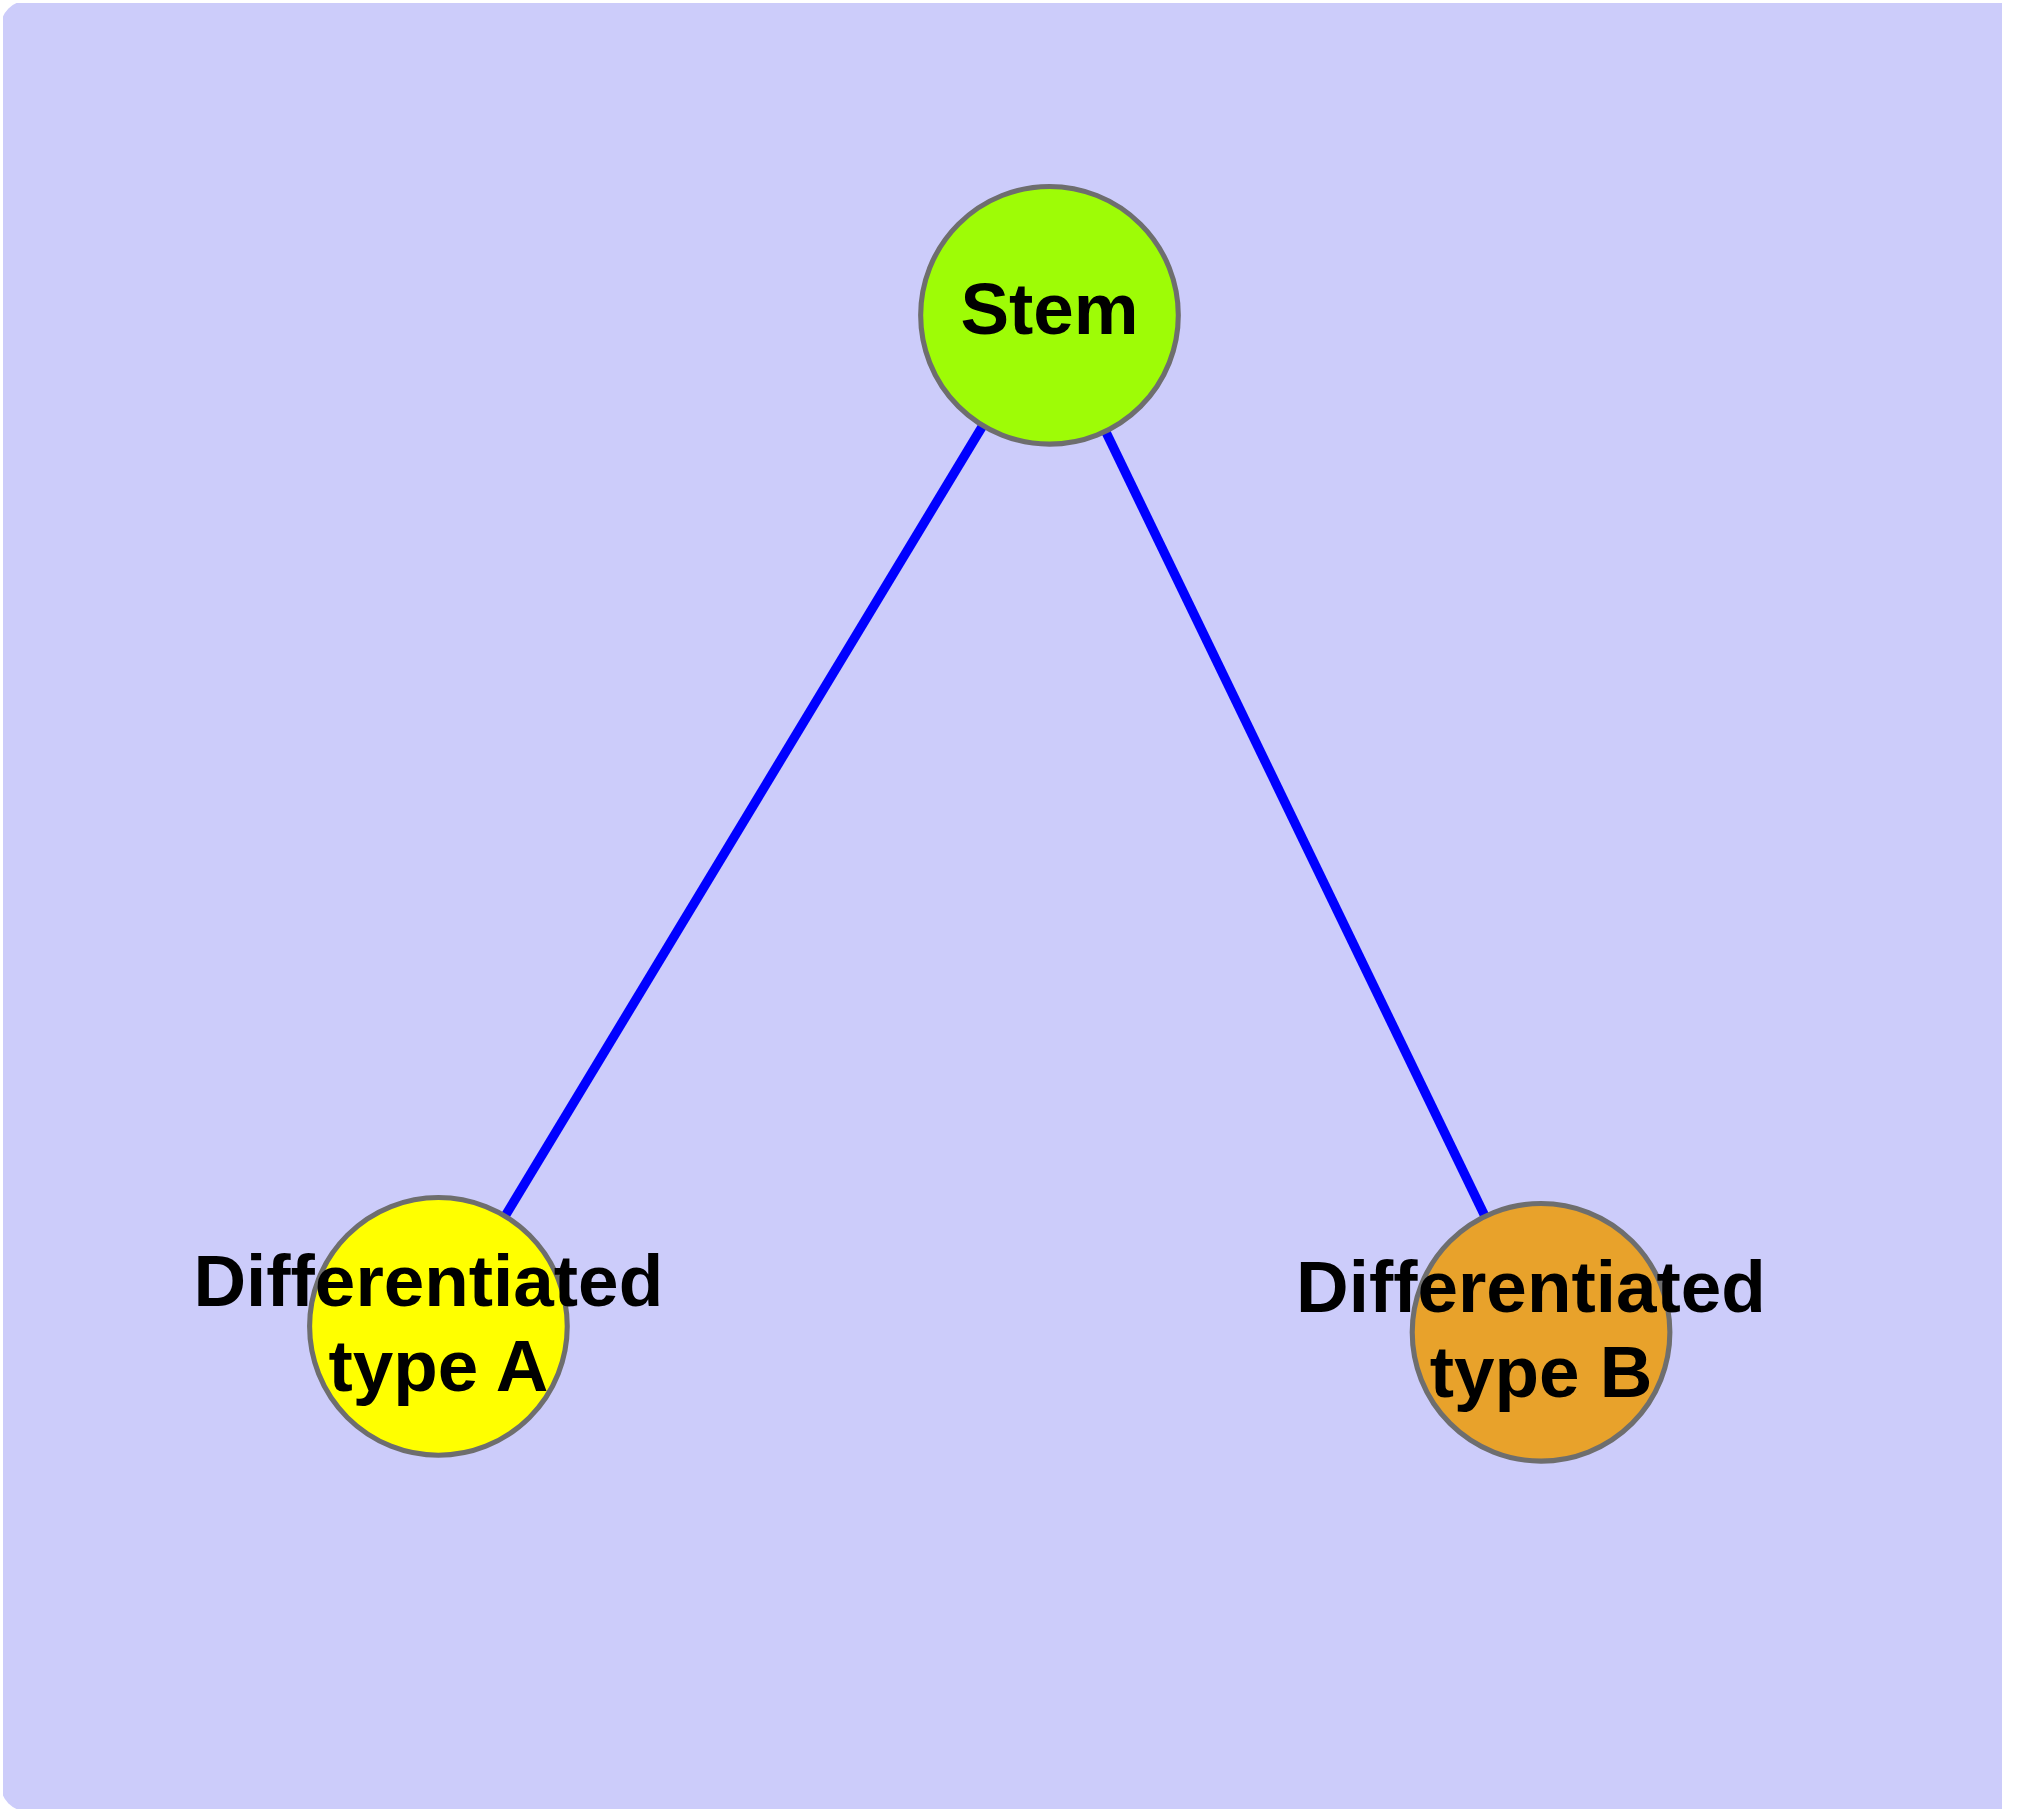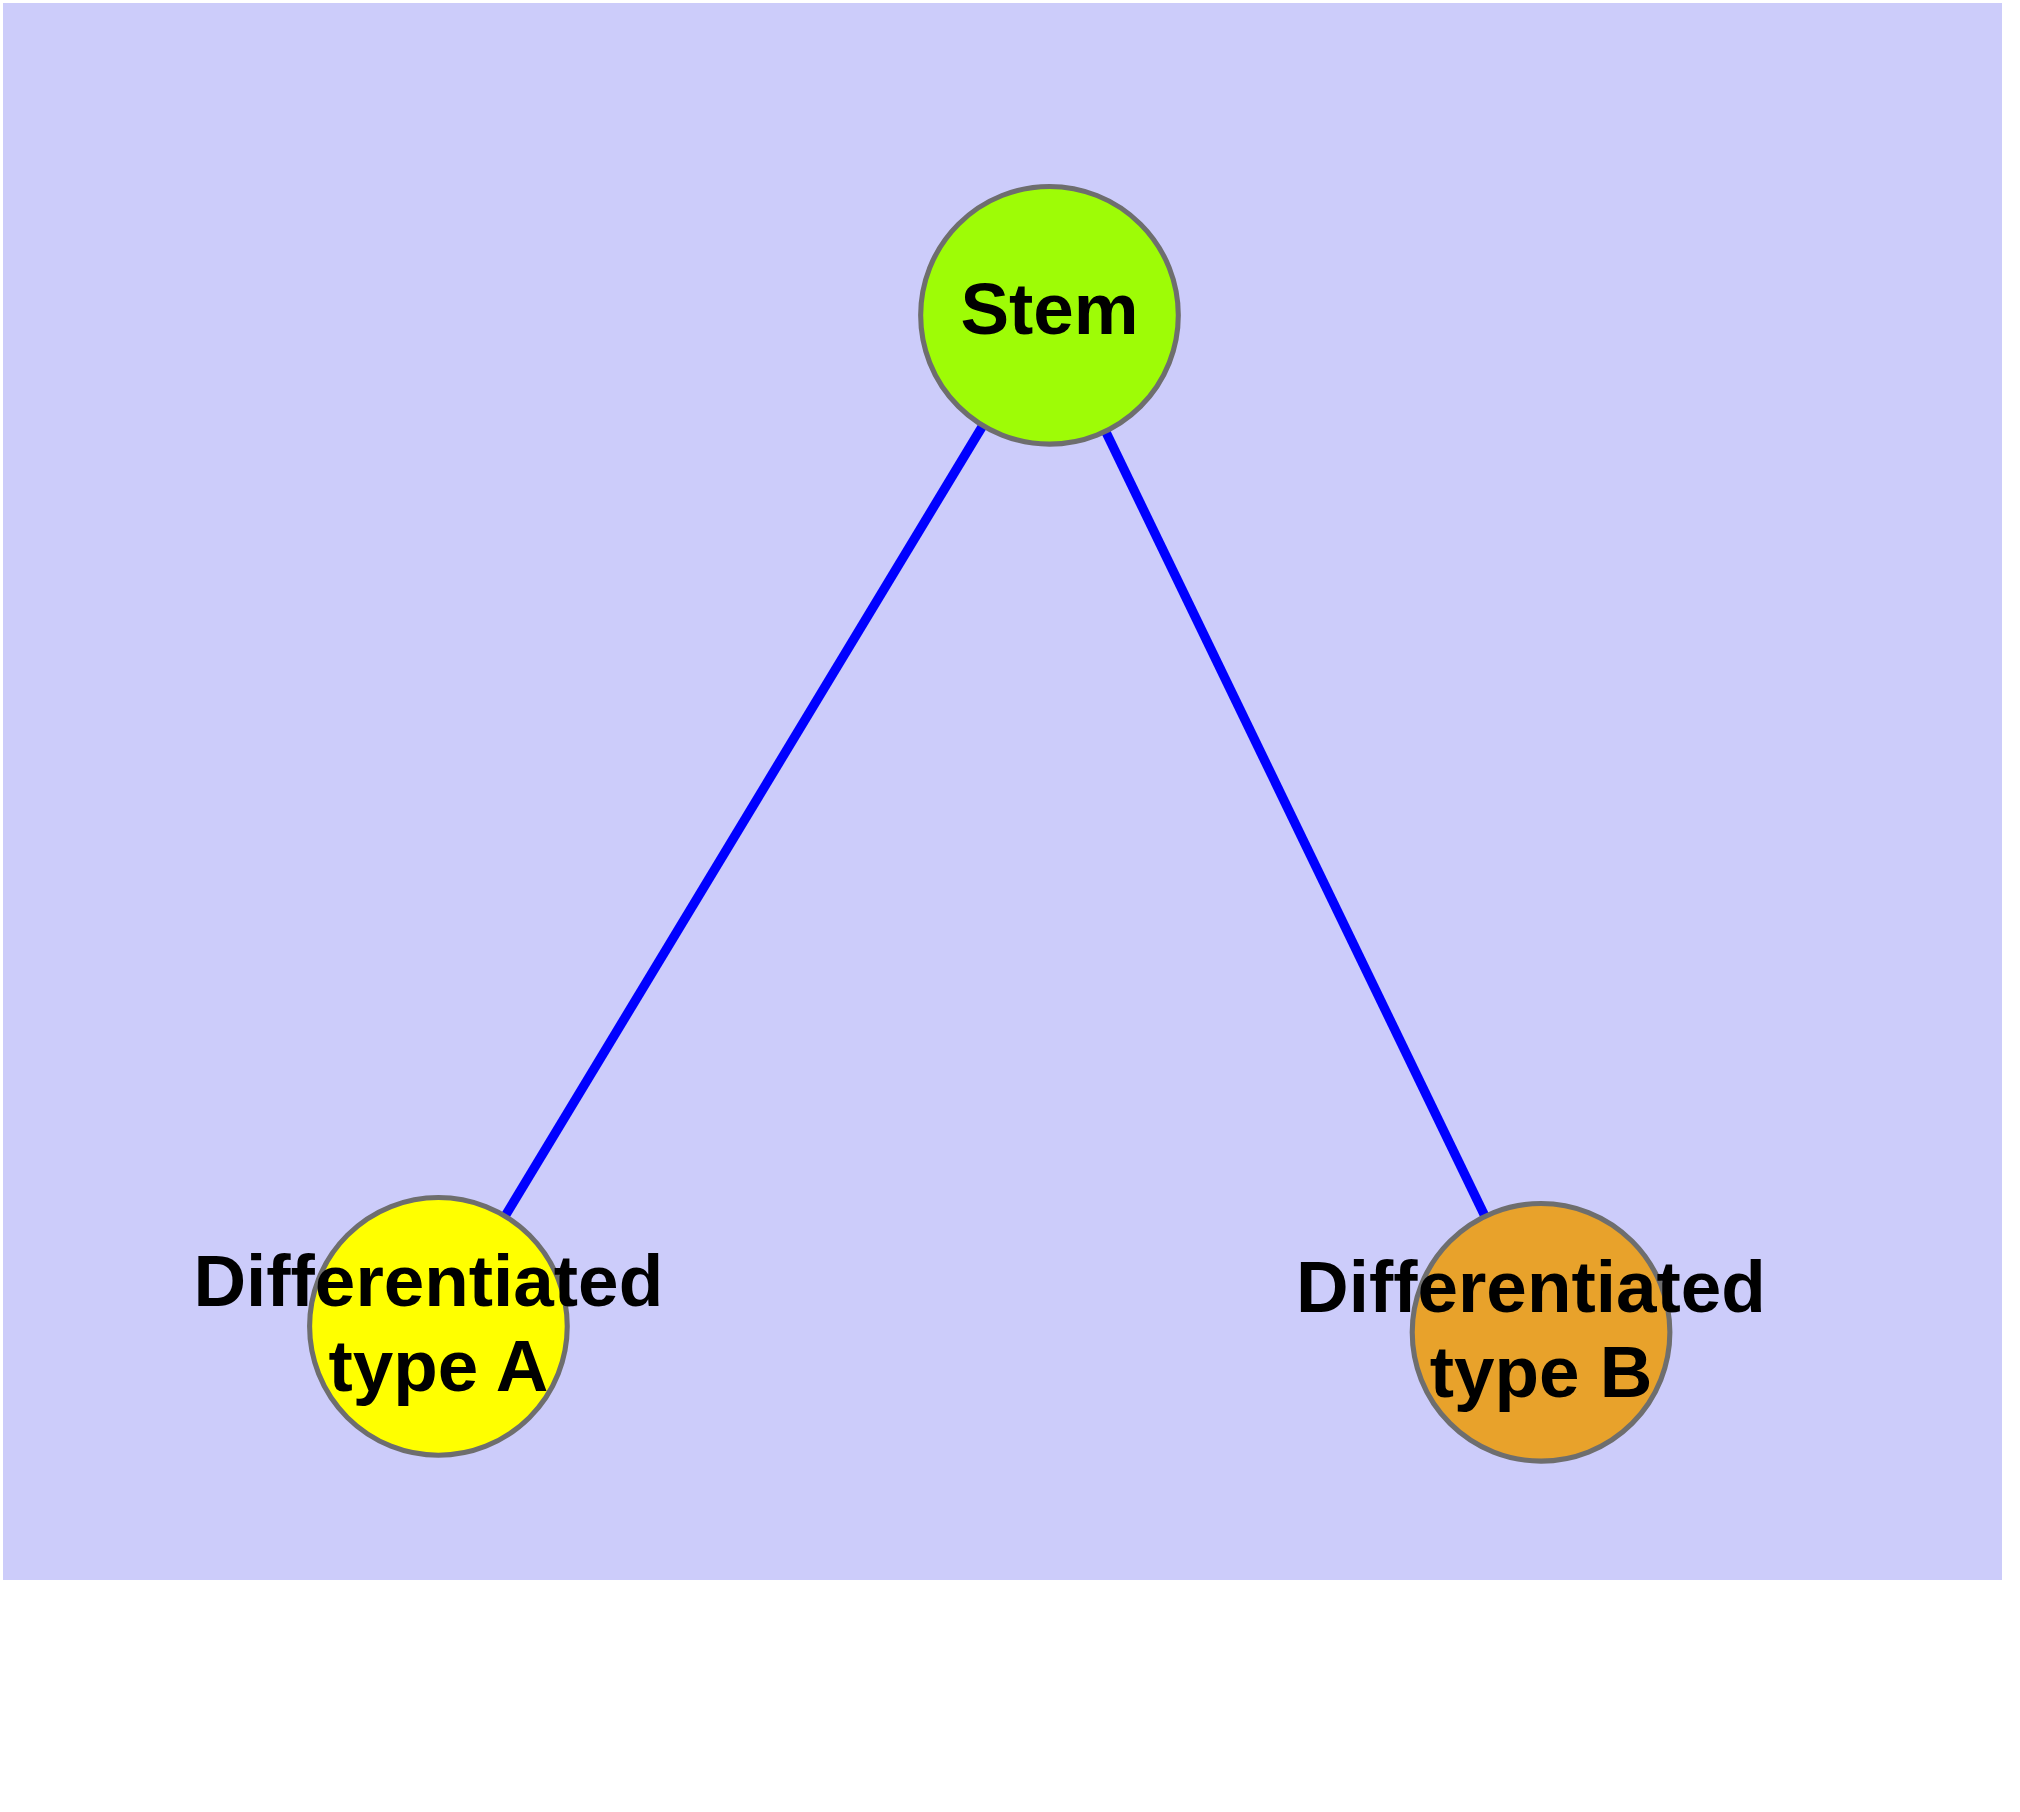--- a/index.html
+++ b/index.html
@@ -4,24 +4,25 @@
 <title>Cell Differentiation Graph</title>
 <style>
   html, body {
     margin: 0;
     padding: 0;
     background: #ffffff;
   }
   #canvas {
     position: relative;
     width: 2021px;
-    height: 1580px;
+    height: 1812px;
     background: #ffffff;
     overflow: hidden;
     font-family: "Liberation Sans", sans-serif;
+    border-radius: 29px;
   }
   
   #plot-area {
     position: absolute;
     left: 3.4px;
     top: 3.4px;
     width: 1999px;
     height: 1806px;
     background: #ccccfa;
   }

